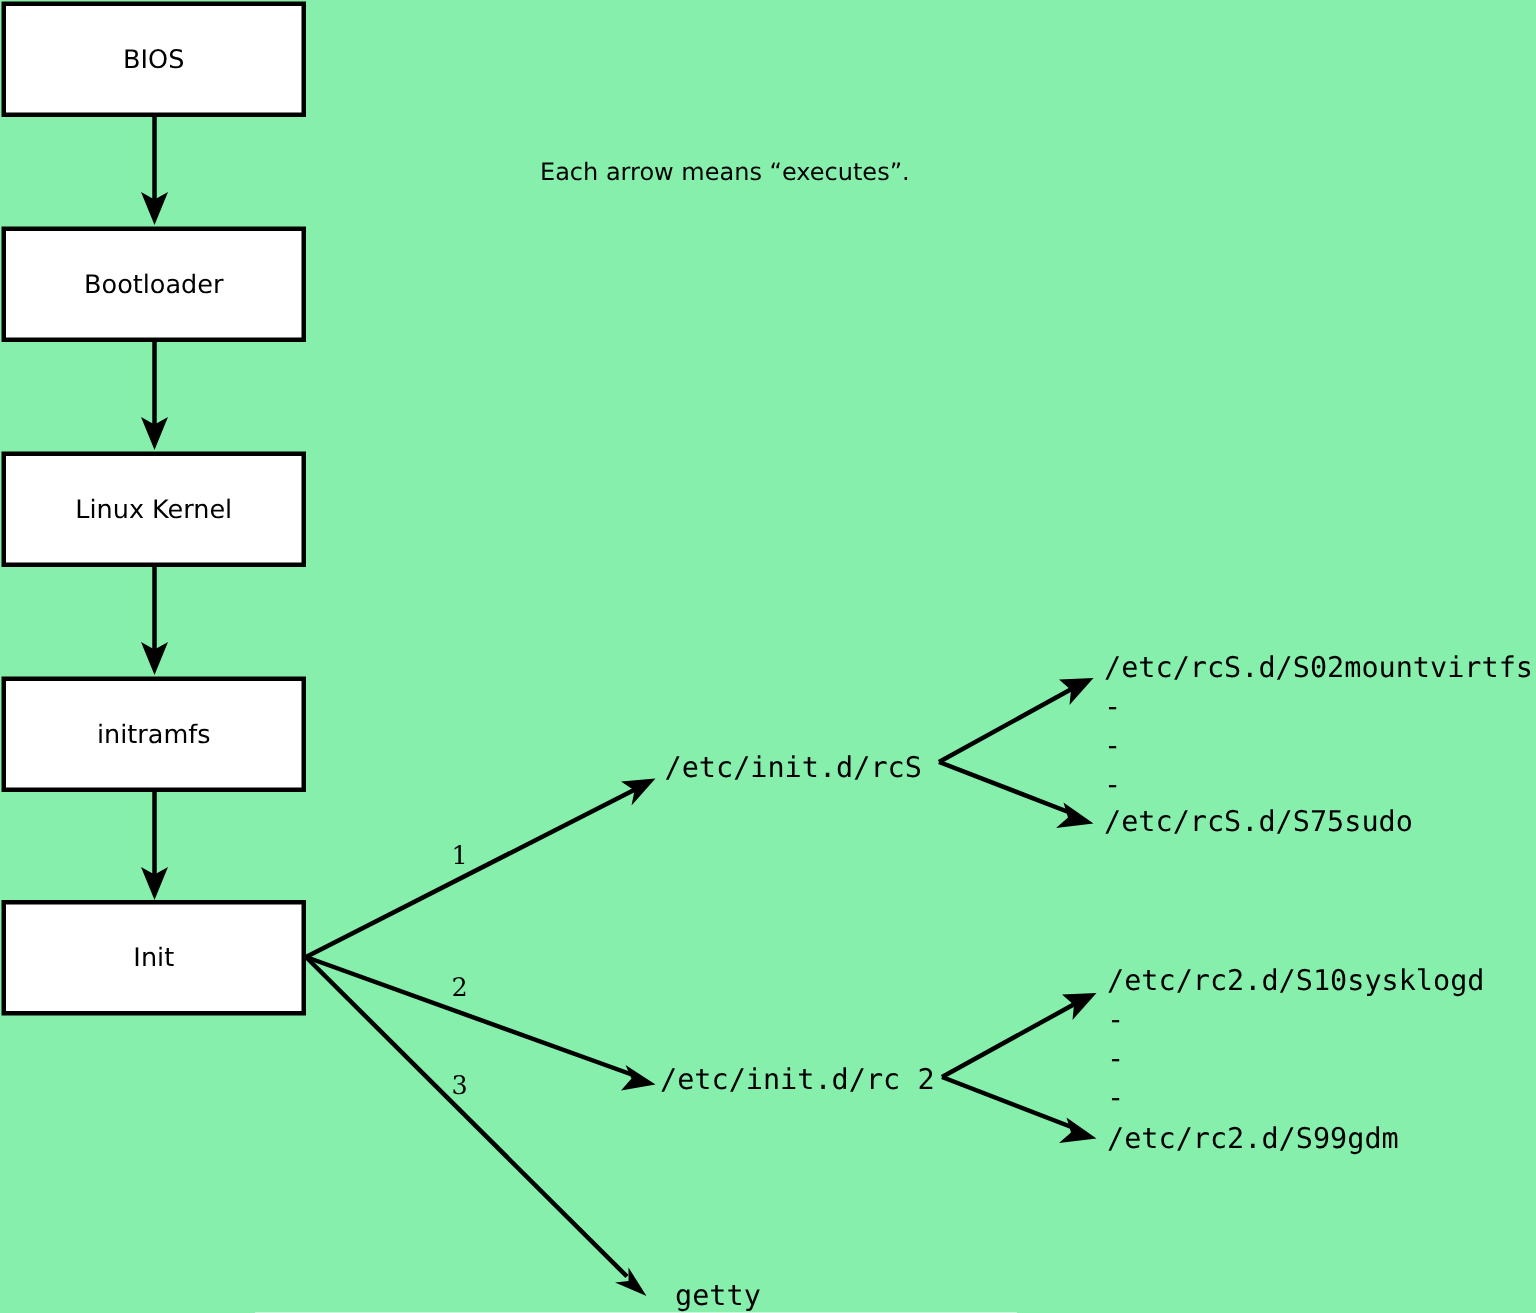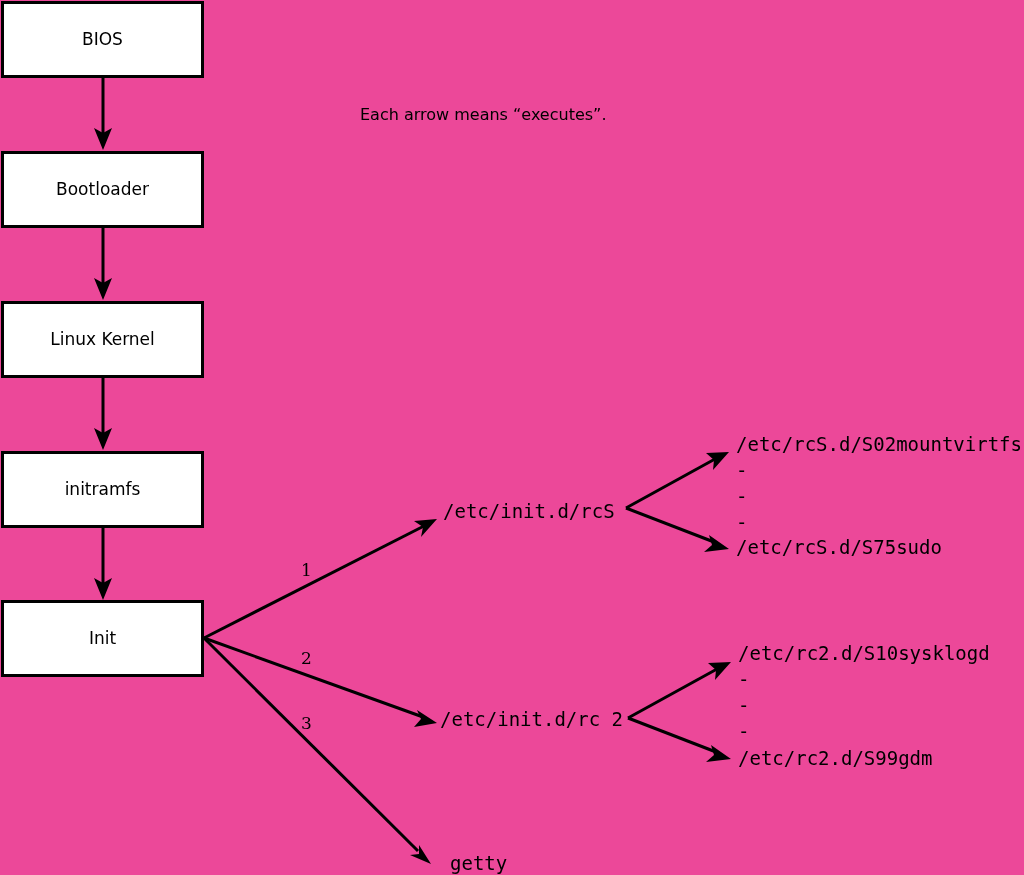--- a/index.html
+++ b/index.html
@@ -7,21 +7,21 @@
     padding: 0;
     background: #ffffff;
   }
   body {
     font-family: "Liberation Sans", sans-serif;
   }
   #canvas {
     position: relative;
     width: 1024px;
     height: 875px;
-    background: #ec4899;
+    background: #86efac;
     overflow: hidden;
   }
   #diagram-svg {
     position: absolute;
     left: 0;
     top: 0;
     width: 1024px;
     height: 875px;
   }
   .box-label {

